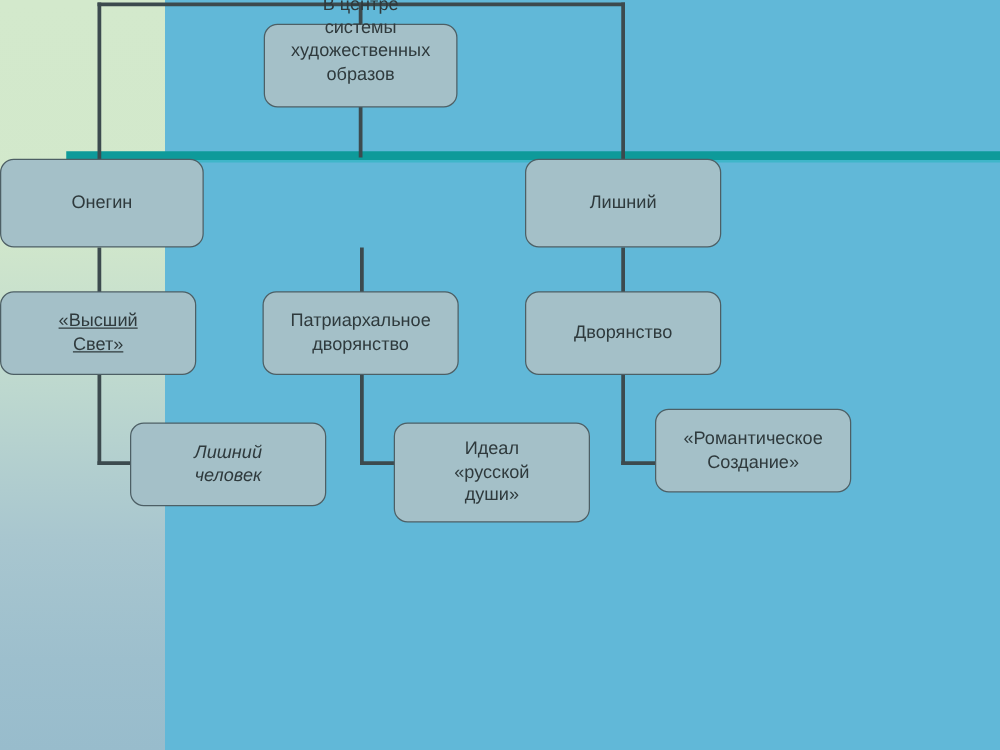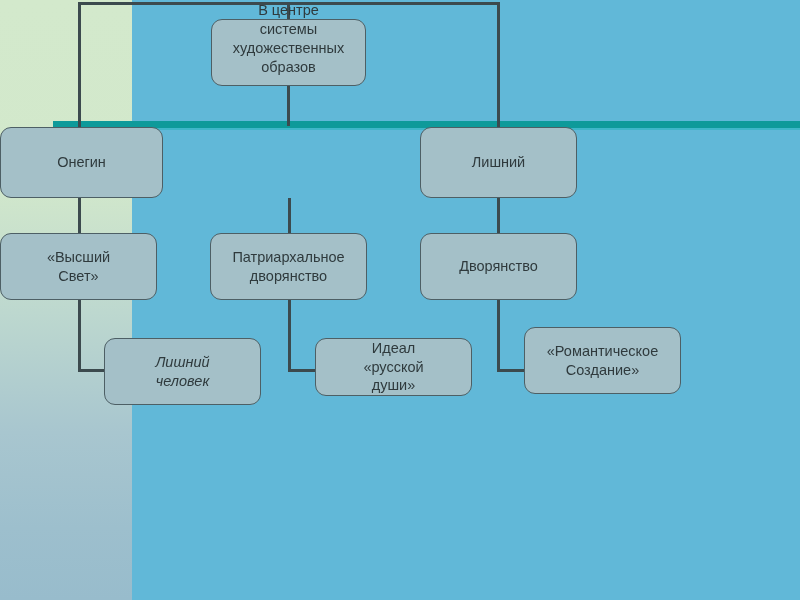--- a/index.html
+++ b/index.html
@@ -78,40 +78,40 @@
     padding: 3px 6px;
     white-space: pre-line;
   }
 
   
   #node-root {
     left: 211px;
     top: 19px;
     width: 155px;
     height: 67px;
-    align-items: center;
+    align-items: flex-end;
     padding-top: 0;
     overflow: visible;
   }
   #node-root .node-text {
     position: relative;
     top: -12px;
     width: 100%;
   }
 
   #node-onegin   { left: 0px;   top: 127px; width: 163px; height: 71px; }
   #node-tatyana  { left: 210px; top: 127px; width: 157px; height: 71px; }
   #node-lensky   { left: 420px; top: 127px; width: 157px; height: 71px; }
 
-  #node-svet     { left: 0px;   top: 233px; width: 157px; height: 67px; }
+  #node-svet     { left: 0px;   top: 233px; width: 157px; height: 67px; text-decoration: underline; }
   #node-patriarh { left: 210px; top: 233px; width: 157px; height: 67px; }
   #node-dvor     { left: 420px; top: 233px; width: 157px; height: 67px; }
 
   #node-lishniy  { left: 104px; top: 338px; width: 157px; height: 67px; font-style: italic; }
-  #node-ideal    { left: 315px; top: 338px; width: 157px; height: 58px; justify-content: center; }
+  #node-ideal    { left: 315px; top: 338px; width: 157px; height: 80px; justify-content: center; }
   #node-roman    { left: 524px; top: 327px; width: 157px; height: 67px; }
 </style>
 </head>
 <body>
 
 <div id="slide">
 
   <div id="left-panel"></div>
 
   <div id="teal-band"></div>

